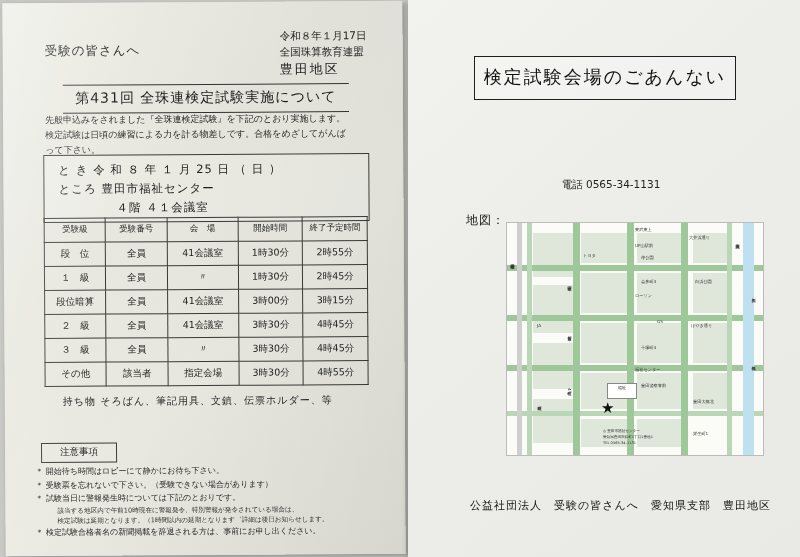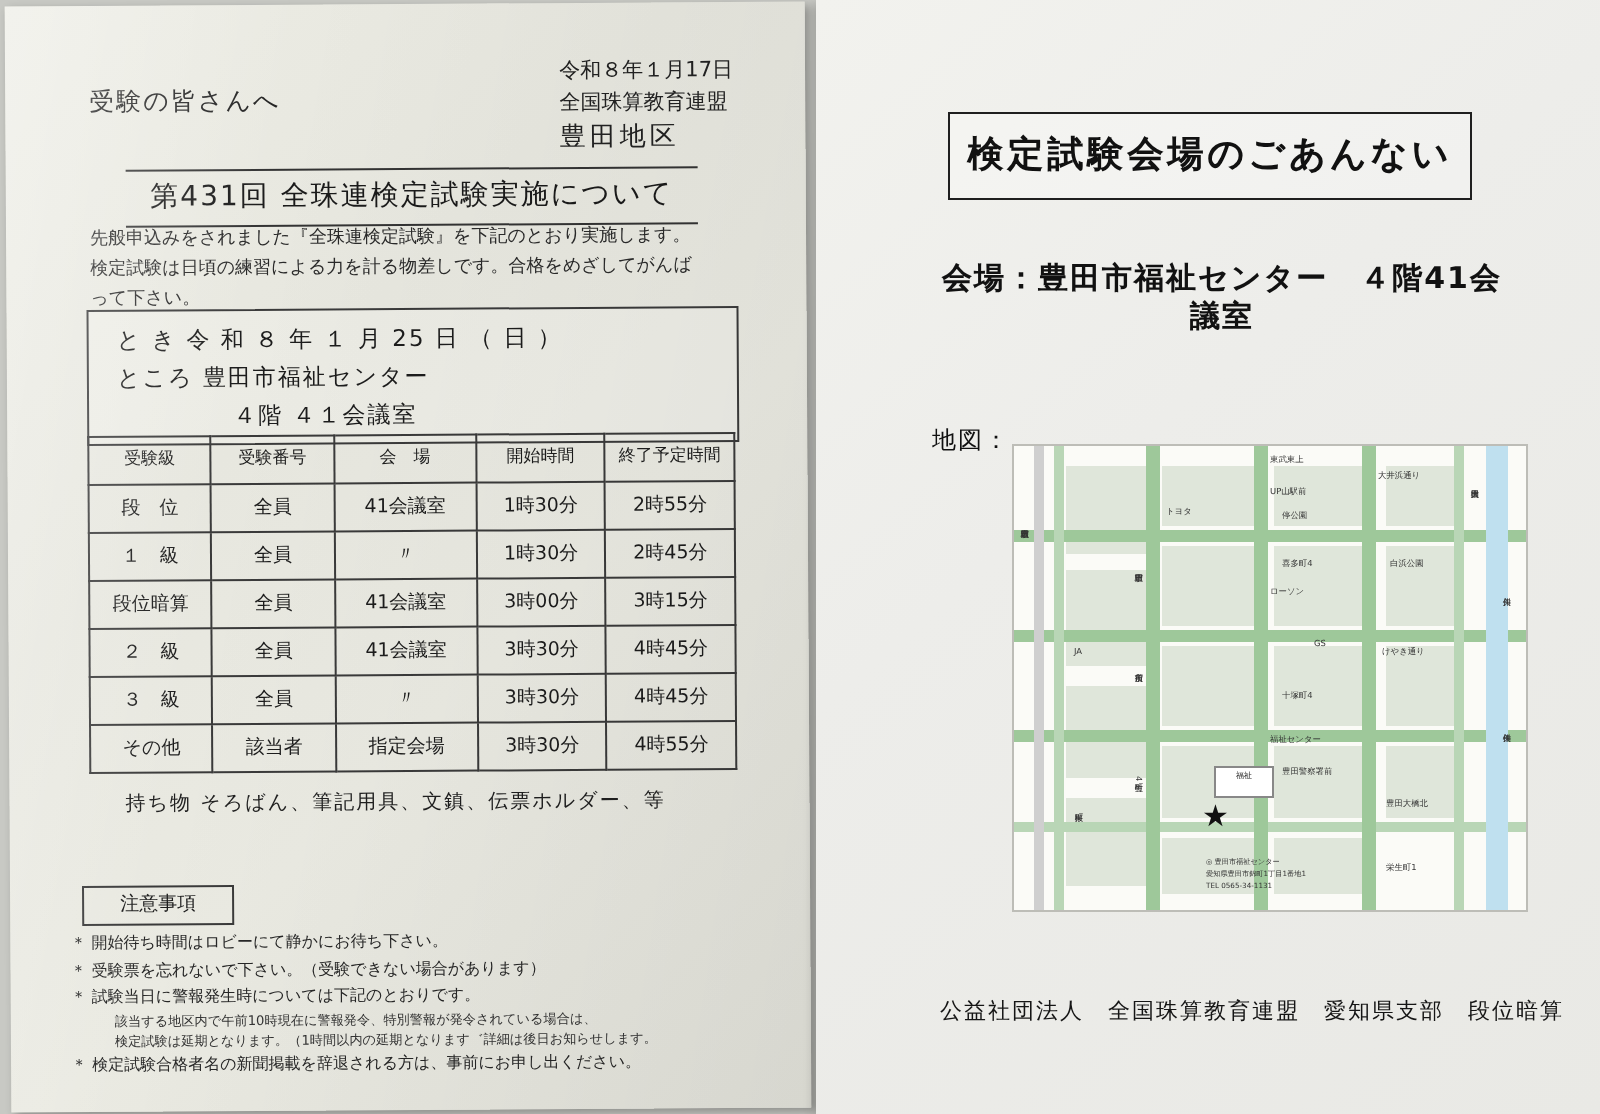--- a/index.html
+++ b/index.html
@@ -73,21 +73,21 @@
     position:absolute; left:36px; top:440px; width:74px; text-align:center;
     border:1px solid #3a3a3a; font-size:9.5px; padding:2px 0 3px; color:#1c1c1c;
   }
   .notice-list { position:absolute; left:30px; top:462px; width:350px; font-size:8px; line-height:13.5px; color:#262626; }
   .notice-list .sub { font-size:6.6px; line-height:10px; padding-left:22px; color:#333; }
 
   
   .r-title {
     position:absolute; left:66px; top:56px; width:260px;
     border:1.6px solid #1f1f1f; text-align:center;
-    font-size:18px; font-weight:bold; letter-spacing:2px;
+    font-size:18px; font-weight:normal; letter-spacing:2px;
     padding:8px 0 10px; color:#111;
     background:rgba(255,255,255,.25);
   }
   .r-venue { position:absolute; left:58px; top:130px; width:290px; text-align:center; font-size:15px; font-weight:bold; letter-spacing:1px; color:#111; }
   .r-addr  { position:absolute; left:58px; top:158px; width:290px; text-align:center; font-size:10.5px; color:#222; }
   .r-tel   { position:absolute; left:58px; top:178px; width:290px; text-align:center; font-size:10.5px; color:#222; }
   .r-maplabel { position:absolute; left:58px; top:212px; font-size:12px; letter-spacing:1px; color:#111; }
   .r-foot { position:absolute; left:62px; top:498px; font-size:11px; letter-spacing:1px; color:#151515; }
 
   
@@ -201,21 +201,21 @@
       <div>＊ 試験当日に警報発生時については下記のとおりです。</div>
       <div class="sub">該当する地区内で午前10時現在に警報発令、特別警報が発令されている場合は、</div>
       <div class="sub">検定試験は延期となります。（1時間以内の延期となります゛詳細は後日お知らせします。</div>
       <div>＊ 検定試験合格者名の新聞掲載を辞退される方は、事前にお申し出ください。</div>
     </div>
   </div>
 
   <div class="sheet-right jp">
 
     <div class="r-title">検定試験会場のごあんない</div>
-    <div class="r-venue">会場：豊田市福祉センター　４階41会議室</div>
+    <div class="r-tel">電話 0565-34-1131</div>
     <div class="r-maplabel">地図：</div>
 
     <div class="map">
 
       <div class="blk" style="left:26px;  top:10px;  width:40px; height:44px;"></div>
       <div class="blk" style="left:74px;  top:10px;  width:46px; height:30px;"></div>
       <div class="blk" style="left:130px; top:10px;  width:44px; height:30px;"></div>
       <div class="blk" style="left:186px; top:10px;  width:34px; height:30px;"></div>
       <div class="blk" style="left:26px;  top:62px;  width:40px; height:48px;"></div>
       <div class="blk" style="left:74px;  top:50px;  width:46px; height:40px;"></div>
@@ -272,16 +272,16 @@
 
       <div class="box" style="left:100px; top:160px; width:26px; height:12px;">福祉</div>
 
       <div class="star" style="left:94px; top:178px;">★</div>
 
       <div class="note" style="left:96px; top:206px;">◎ 豊田市福祉センター</div>
       <div class="note" style="left:96px; top:212px;">愛知県豊田市錦町1丁目1番地1</div>
       <div class="note" style="left:96px; top:218px;">TEL 0565-34-1131</div>
     </div>
 
-    <div class="r-foot">公益社団法人　全国珠算教育連盟　愛知県支部　段位暗算</div>
+    <div class="r-foot">公益社団法人　受験の皆さんへ　愛知県支部　豊田地区</div>
   </div>
 
 </div>
 
 </body></html>

